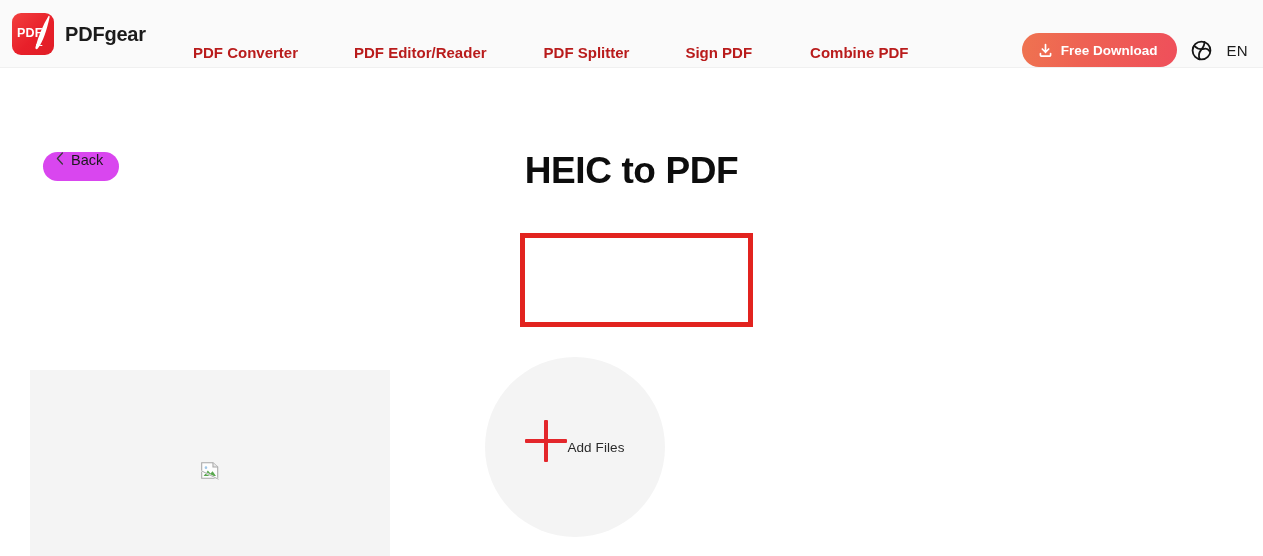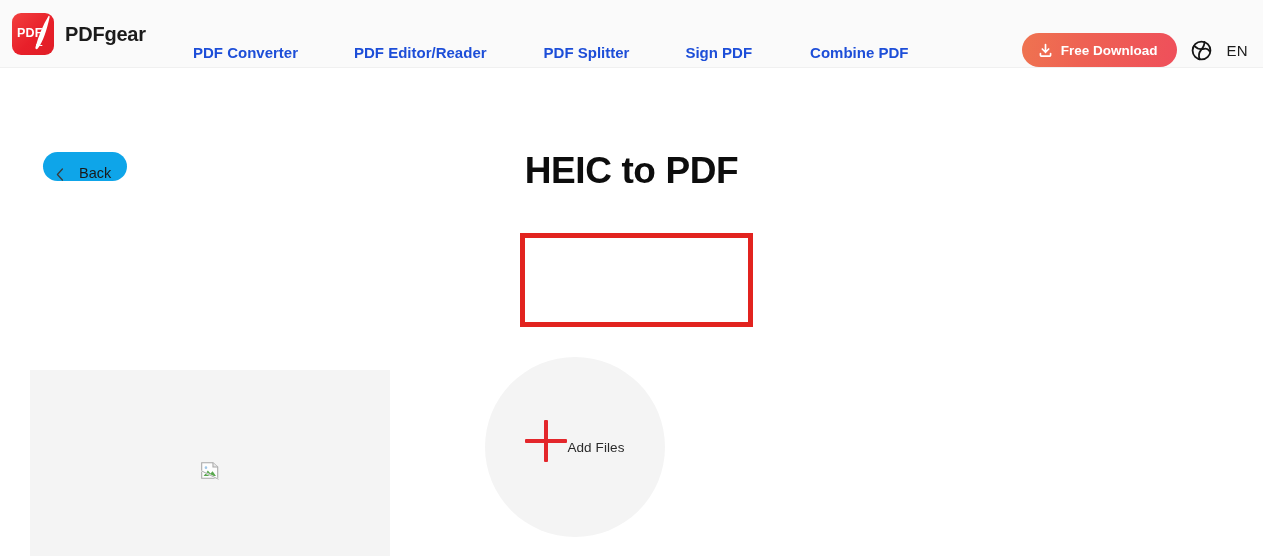--- a/index.html
+++ b/index.html
@@ -47,21 +47,21 @@
     font-size: 20px; font-weight: 700; color: #1b1b1b;
     letter-spacing: -0.2px; white-space: nowrap;
   }
 
   .nav {
     position: absolute; left: 193px; top: 0;
     height: 68px;
     display: flex; align-items: center; gap: 0;
   }
   .nav-item {
-    font-size: 15px; font-weight: 700; color: #1d4ed8;
+    font-size: 15px; font-weight: 700; color: #b91c1c;
     white-space: nowrap; cursor: pointer;
     padding: 6px 0;
     margin-top: 36px;
   }
   .nav-gap-1 { margin-right: 56px; }
   .nav-gap-2 { margin-right: 57px; }
   .nav-gap-3 { margin-right: 56px; }
   .nav-gap-4 { margin-right: 58px; }
 
   .header-right {
@@ -86,22 +86,22 @@
   }
   .lang-label {
     font-size: 15px; color: #1c1c1c; letter-spacing: 0.3px;
     cursor: pointer;
   }
 
   
   .back-btn {
     position: absolute; left: 43px; top: 152px;
     height: 29px; padding: 0 16px 0 13px;
-    display: flex; align-items: flex-end; gap: 15px;
-    background: #0ea5e9; border: none; border-radius: 15px;
+    display: flex; align-items: flex-start; gap: 7px;
+    background: #d946ef; border: none; border-radius: 15px;
     cursor: pointer;
   }
   .back-btn .chev { display:block; }
   .back-btn .back-label {
     font-size: 14.5px; color: #1a1a1a;
     font-family: "Liberation Sans", sans-serif;
   }
 
   
   .title {

